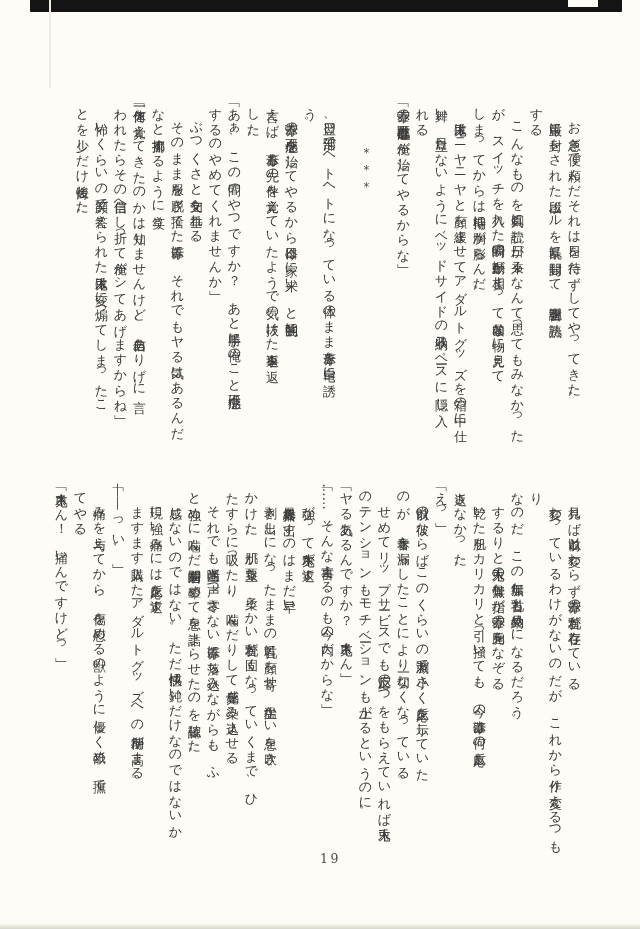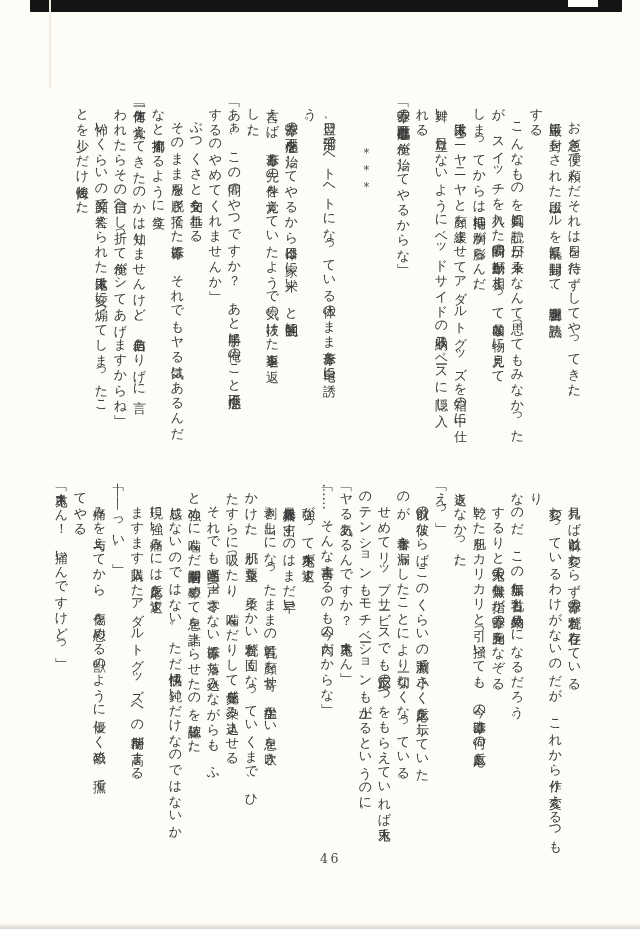--- a/index.html
+++ b/index.html
@@ -116,16 +116,16 @@
       <div class="tline">と強めに噛んだ瞬間眉を顰めて息を詰まらせたのを確認した。</div>
       <div class="tline ind">感じないのではない。ただ快感に鈍いだけなのではないか。</div>
       <div class="tline ind">現に強い痛みには反応を返す。</div>
       <div class="tline ind">ますます購入したアダルトグッズへの期待が高まる。</div>
       <div class="tline">「――っい、」</div>
       <div class="tline ind">痛みを与えてから、傷を慰める獣のように優しく舐め、撫で</div>
       <div class="tline">てやる。</div>
       <div class="tline">「木兎さん！　痛いんですけどっ」</div>
     </div>
 
-  <div class="page-number">46</div>
+  <div class="page-number">19</div>
 
   <div class="bottom-shadow"></div>
 </div>
 
 </body></html>

